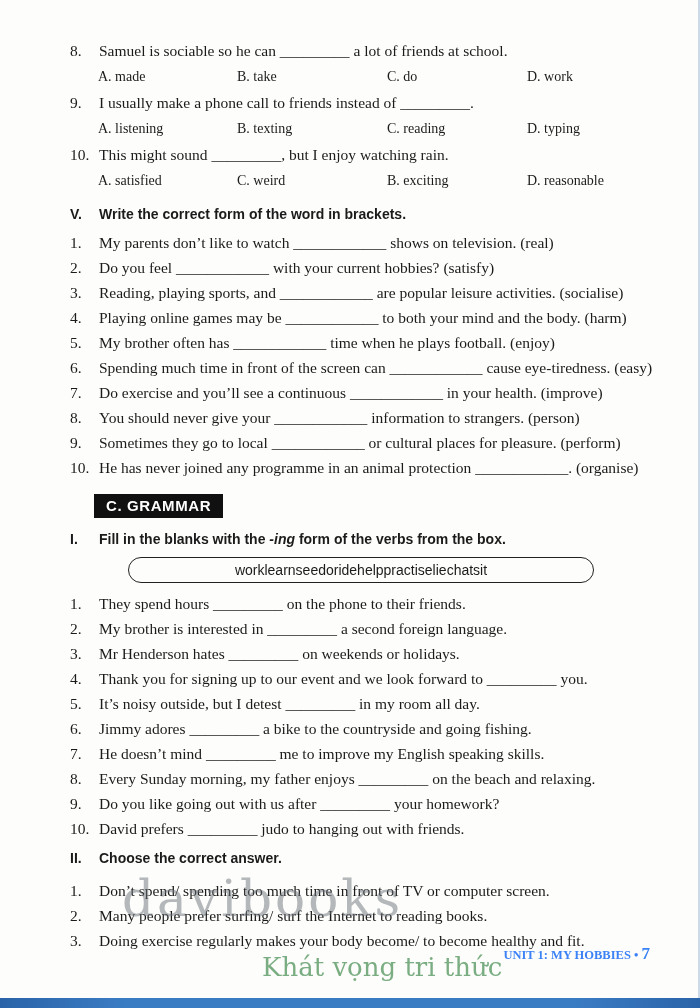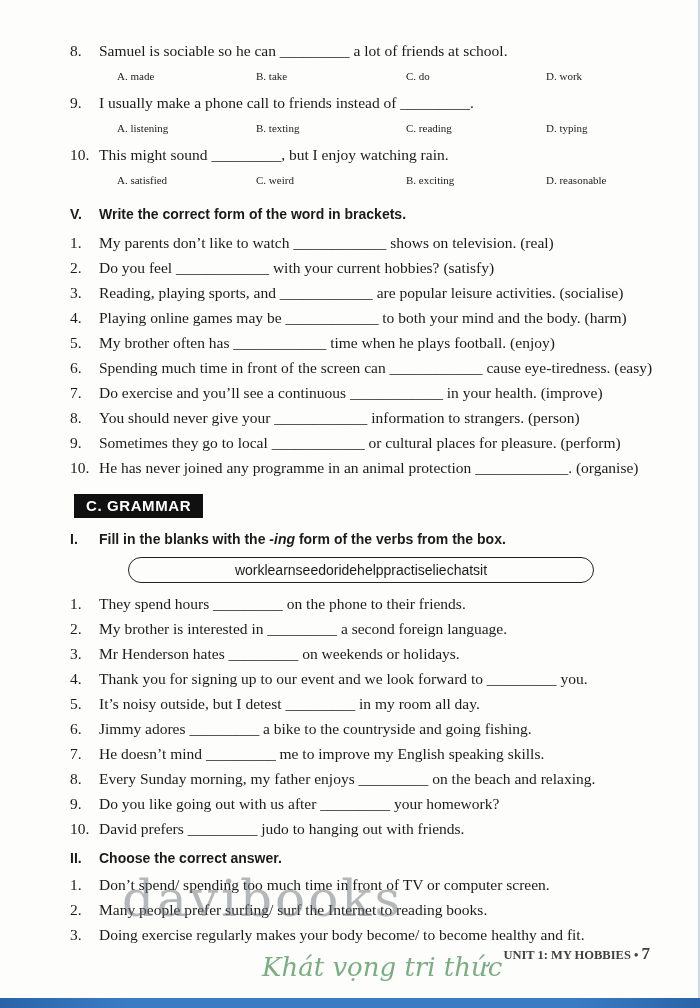--- a/index.html
+++ b/index.html
@@ -8,58 +8,58 @@
     background:#fdfdfb;
     font-family:"Liberation Serif", serif;
     color:#1b1b1b;
   }
   .content{position:absolute;left:70px;top:38px;right:46px;z-index:1;}
   .item{display:flex;line-height:25px;font-size:15.5px;}
   .item .num{width:29px;flex-shrink:0;}
   .item .txt{flex:1;}
   .mcq-item .options{
     display:grid;grid-template-columns:139px 150px 140px auto;
-    margin-left:47px;line-height:25px;font-size:11px;margin-bottom:1px;
+    margin-left:28px;line-height:25px;font-size:14px;margin-bottom:1px;
   }
   .mcq-item .qline{margin-bottom:1px;}
   .sec-head{
     display:flex;font-family:"Liberation Sans", sans-serif;font-weight:bold;
     font-size:14px;line-height:19px;
   }
   .sec-head .num{width:29px;flex-shrink:0;}
   .sec-head.v{margin:12px 0 6px 0;}
   .sec-head.i{margin:0 0 8px 0;}
-  .sec-head.ii{margin:8px 0 4px 0;}
+  .sec-head.ii{margin:8px 0 10px 0;}
   .em{font-style:italic;}
-  .grammar-wrap{margin:14px 0 12px 4px;}
+  .grammar-wrap{margin:14px 0 12px 24px;}
   .grammar-box{
     display:inline-block;background:#101010;color:#ffffff;
     font-family:"Liberation Sans", sans-serif;font-weight:bold;font-size:15px;
     padding:3px 12px 4px 12px;letter-spacing:0.6px;
   }
   .word-box{
     width:432px;margin:2px 0 8px 58px;padding:3px 16px;
     border:1.6px solid #222;border-radius:14px;
     display:flex;justify-content:center;
     font-family:"Liberation Sans", sans-serif;font-size:14px;line-height:18px;
   }
   .choice{}
   .footer{
     position:absolute;right:50px;bottom:44px;z-index:1;
-    color:#404040;font-weight:bold;font-size:12.5px;white-space:nowrap;
+    color:#3b82f6;font-weight:bold;font-size:12.5px;white-space:nowrap;
   }
   .footer .page-num{font-size:17px;}
   .wm1{
     position:absolute;left:122px;top:870px;z-index:2;pointer-events:none;
     font-family:"DejaVu Serif", serif;font-size:50px;letter-spacing:3px;
     color:rgba(110,115,122,0.5);
   }
   .wm2{
     position:absolute;left:262px;top:952px;z-index:2;pointer-events:none;
-    font-family:"DejaVu Serif", serif;font-style:italic;font-size:26px;
+    font-family:"DejaVu Serif", serif;font-size:26px;
     color:rgba(85,150,95,0.78);
   }
   .edge-bottom{
     position:absolute;left:0;right:0;bottom:0;height:10px;z-index:3;
     background:linear-gradient(to right,#2a63a8,#3a7cc4 18%,#3a7cc4 82%,#2a63a8);
   }
   .edge-right{
     position:absolute;top:0;bottom:0;right:0;width:2px;z-index:3;
     background:#ccd9e8;
   }

